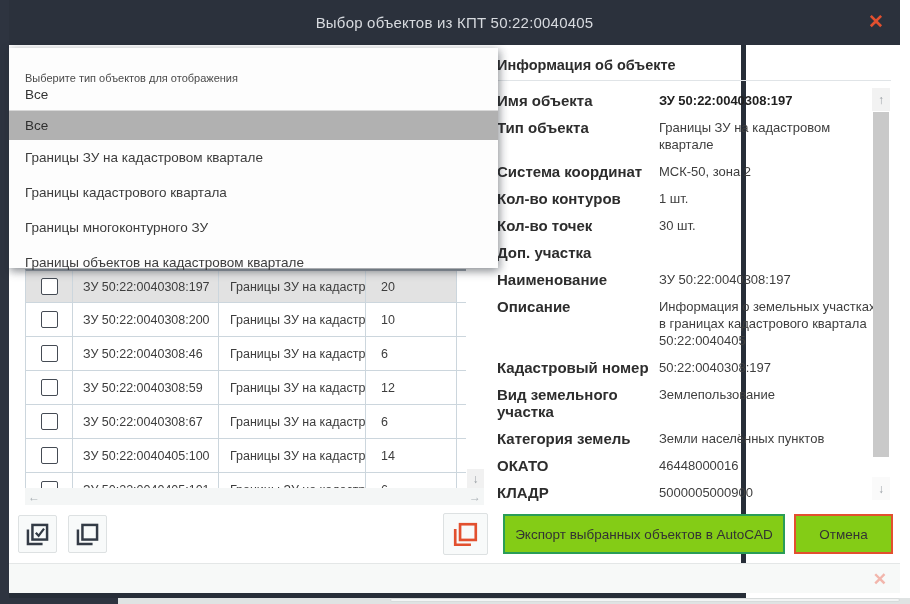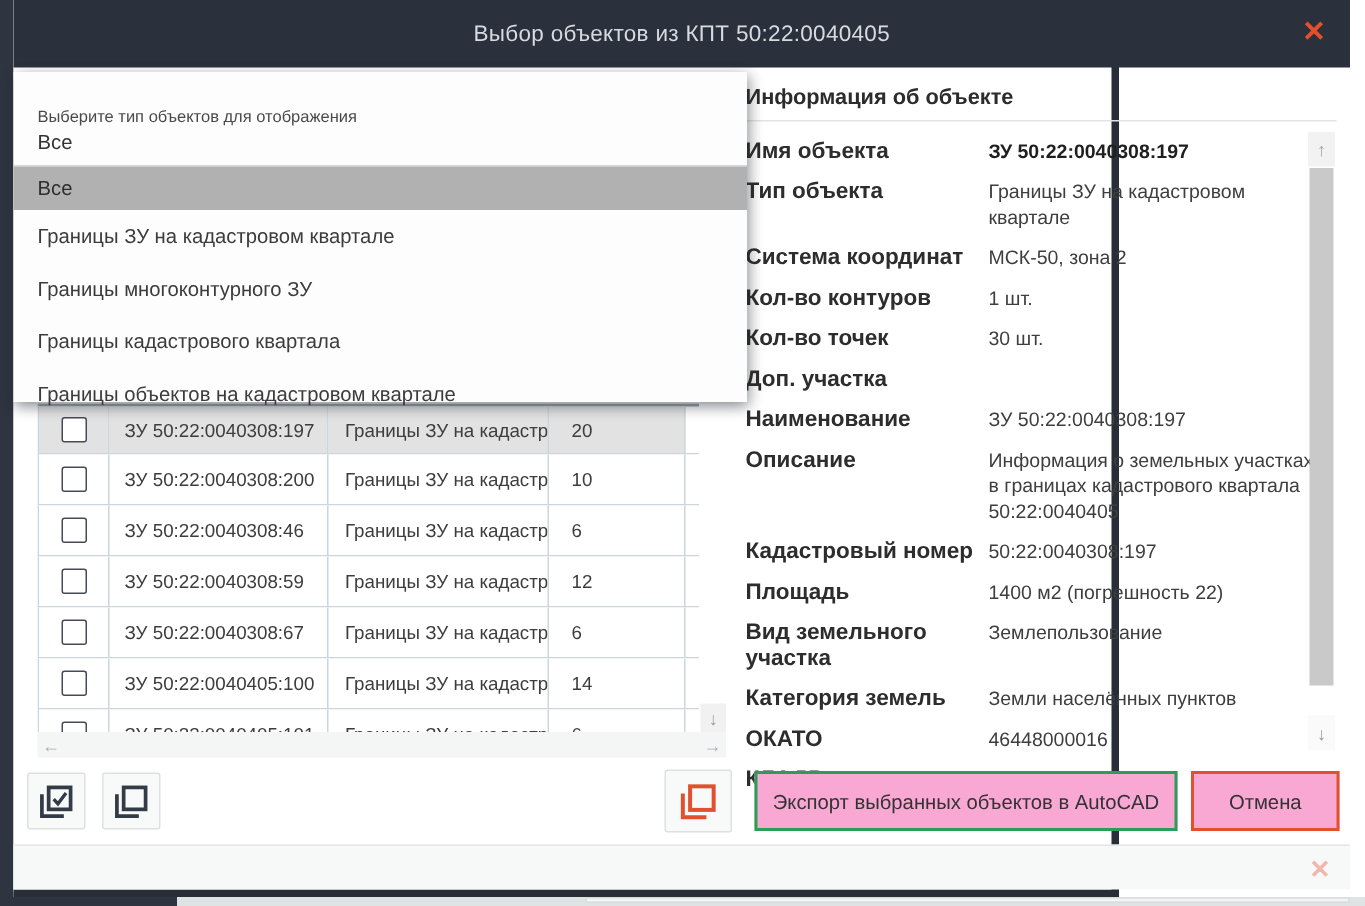--- a/index.html
+++ b/index.html
@@ -64,21 +64,21 @@
   .dd-value { margin:0 0 8px 16px; font-size:13.5px; color:#333; }
   .dd-divider { border-top:1px solid #d8d8d8; }
   .dd-opt { height:35px; line-height:35px; padding-left:16px; font-size:13.5px; color:#3c3c3c; cursor:pointer; }
   .dd-opt.hl { height:29px; line-height:29px; background:#b1b1b1; color:#2f2f2f; }
 
   
   .ibtn { top:515px; width:39px; height:38px; background:#f8fafa; border:1px solid #dde1e2;
     border-radius:2px; display:flex; align-items:center; justify-content:center; cursor:pointer; }
   .ib1 { left:9px; } .ib2 { left:59px; }
   .ib-orange { left:434px; top:513px; width:45px; height:42px; }
-  .btn { top:514px; height:40px; background:#f9a8d4; display:flex; align-items:center;
+  .btn { top:514px; height:40px; background:#84cc16; display:flex; align-items:center;
     justify-content:center; font-size:13.5px; color:#333; cursor:pointer; }
   .btn-export { left:494px; width:282px; border:2px solid #2a9d57; font-weight:400; }
   .btn-cancel { left:785px; width:99px;  border:2px solid #e2502f; }
 
   
   .footer { left:0; top:563px; width:891px; height:30px; background:#f7f9f8; border-top:1px solid #e4e7e7; }
   .footer-x { position:absolute; right:13px; top:5px; color:#f2b6ac; font-size:17px; font-weight:700; }
 </style>
 </head>
 <body>
@@ -127,24 +127,20 @@
         <div class="f-label">Наименование</div>
         <div class="f-value">ЗУ 50:22:0040308:197</div>
       </div>
       <div class="f-row">
         <div class="f-label">Описание</div>
         <div class="f-value">Информация о земельных участках в границах кадастрового квартала 50:22:0040405</div>
       </div>
       <div class="f-row">
         <div class="f-label">Кадастровый номер</div>
         <div class="f-value">50:22:0040308:197</div>
-      </div>
-      <div class="f-row">
-        <div class="f-label">Площадь</div>
-        <div class="f-value">1400 м2 (погрешность 22)</div>
       </div>
       <div class="f-row">
         <div class="f-label">Вид земельного участка</div>
         <div class="f-value">Землепользование</div>
       </div>
       <div class="f-row">
         <div class="f-label">Категория земель</div>
         <div class="f-value">Земли населённых пунктов</div>
       </div>
       <div class="f-row">
@@ -232,22 +228,22 @@
     <span class="h-arrow">→</span>
   </div>
 
   <div class="abs dd">
     <div class="dd-label">Выберите тип объектов для отображения</div>
     <div class="dd-value">Все</div>
     <div class="dd-divider"></div>
     <div id="dd-options">
         <div class="dd-opt hl">Все</div>
         <div class="dd-opt">Границы ЗУ на кадастровом квартале</div>
+        <div class="dd-opt">Границы кадастрового квартала</div>
         <div class="dd-opt">Границы многоконтурного ЗУ</div>
-        <div class="dd-opt">Границы кадастрового квартала</div>
         <div class="dd-opt">Границы объектов на кадастровом квартале</div>
       </div>
   </div>
 
   <div class="abs ibtn ib1">
     <svg width="27" height="27" viewBox="0 0 24 24">
       <rect x="7.5" y="3.5" width="13" height="13" fill="none" stroke="#333b46" stroke-width="2.2"></rect>
       <path d="M3.5 7.5 V20.5 H16.5" fill="none" stroke="#333b46" stroke-width="2.2"></path>
       <path d="M10.5 10.5 L13 13.2 L17.8 6.8" fill="none" stroke="#333b46" stroke-width="2"></path>
     </svg>

